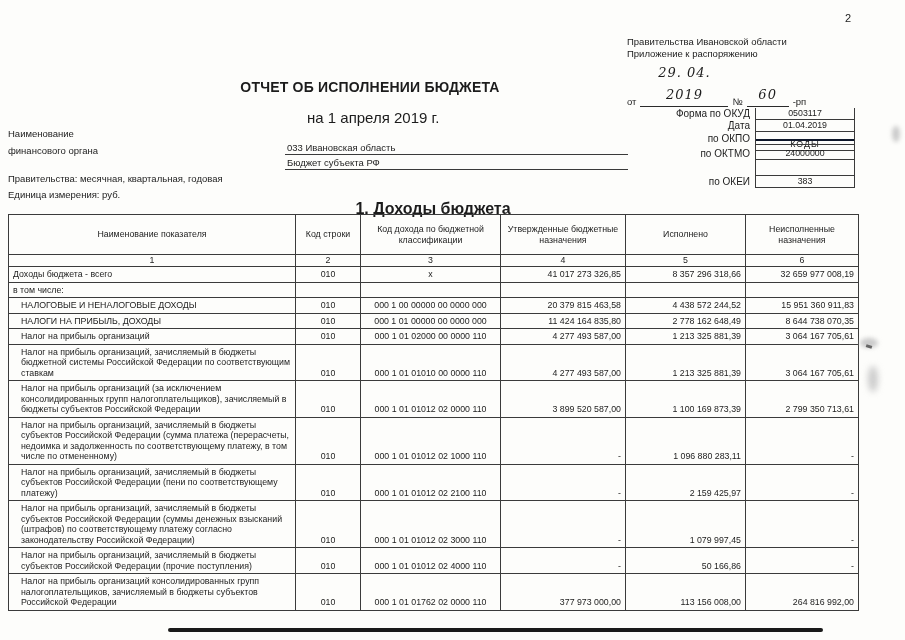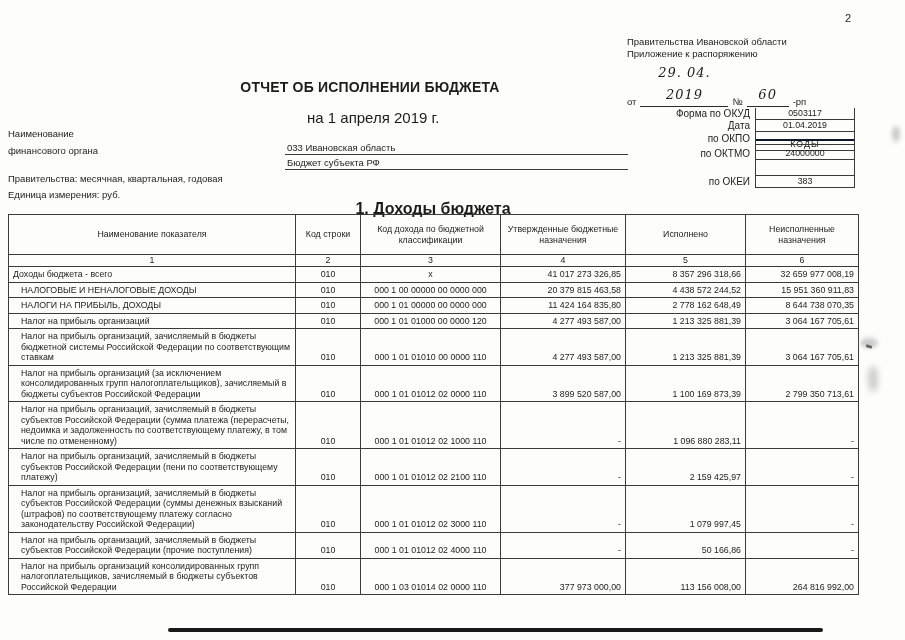--- a/index.html
+++ b/index.html
@@ -161,39 +161,47 @@
     <tbody>
         <tr>
           <td class="name">Доходы бюджета - всего</td>
           <td class="center">010</td>
           <td class="center">х</td>
           <td class="amount">41 017 273 326,85</td>
           <td class="amount">8 357 296 318,66</td>
           <td class="amount">32 659 977 008,19</td>
         </tr>
         <tr>
+          <td class="name">в том числе:</td>
+          <td class="center"></td>
+          <td class="center"></td>
+          <td class="amount"></td>
+          <td class="amount"></td>
+          <td class="amount"></td>
+        </tr>
+        <tr>
           <td class="name indent">НАЛОГОВЫЕ И НЕНАЛОГОВЫЕ ДОХОДЫ</td>
           <td class="center">010</td>
           <td class="center">000 1 00 00000 00 0000 000</td>
           <td class="amount">20 379 815 463,58</td>
           <td class="amount">4 438 572 244,52</td>
           <td class="amount">15 951 360 911,83</td>
         </tr>
         <tr>
           <td class="name indent">НАЛОГИ НА ПРИБЫЛЬ, ДОХОДЫ</td>
           <td class="center">010</td>
           <td class="center">000 1 01 00000 00 0000 000</td>
           <td class="amount">11 424 164 835,80</td>
           <td class="amount">2 778 162 648,49</td>
           <td class="amount">8 644 738 070,35</td>
         </tr>
         <tr>
           <td class="name indent">Налог на прибыль организаций</td>
           <td class="center">010</td>
-          <td class="center">000 1 01 01000 00 0000 120</td>
+          <td class="center">000 1 01 02000 00 0000 110</td>
           <td class="amount">4 277 493 587,00</td>
           <td class="amount">1 213 325 881,39</td>
           <td class="amount">3 064 167 705,61</td>
         </tr>
         <tr>
           <td class="name indent">Налог на прибыль организаций, зачисляемый в бюджеты бюджетной системы Российской Федерации по соответствующим ставкам</td>
           <td class="center">010</td>
           <td class="center">000 1 01 01010 00 0000 110</td>
           <td class="amount">4 277 493 587,00</td>
           <td class="amount">1 213 325 881,39</td>
@@ -235,21 +243,21 @@
           <td class="name indent">Налог на прибыль организаций, зачисляемый в бюджеты субъектов Российской Федерации (прочие поступления)</td>
           <td class="center">010</td>
           <td class="center">000 1 01 01012 02 4000 110</td>
           <td class="amount">-</td>
           <td class="amount">50 166,86</td>
           <td class="amount">-</td>
         </tr>
         <tr>
           <td class="name indent">Налог на прибыль организаций консолидированных групп налогоплательщиков, зачисляемый в бюджеты субъектов Российской Федерации</td>
           <td class="center">010</td>
-          <td class="center">000 1 03 01014 02 0000 110</td>
+          <td class="center">000 1 01 01762 02 0000 110</td>
           <td class="amount">377 973 000,00</td>
           <td class="amount">113 156 008,00</td>
           <td class="amount">264 816 992,00</td>
         </tr>
       </tbody>
   </table>
 
   <div class="scan-line"></div>
   <div class="smudge sm1"></div>
   <div class="smudge sm2"></div>

